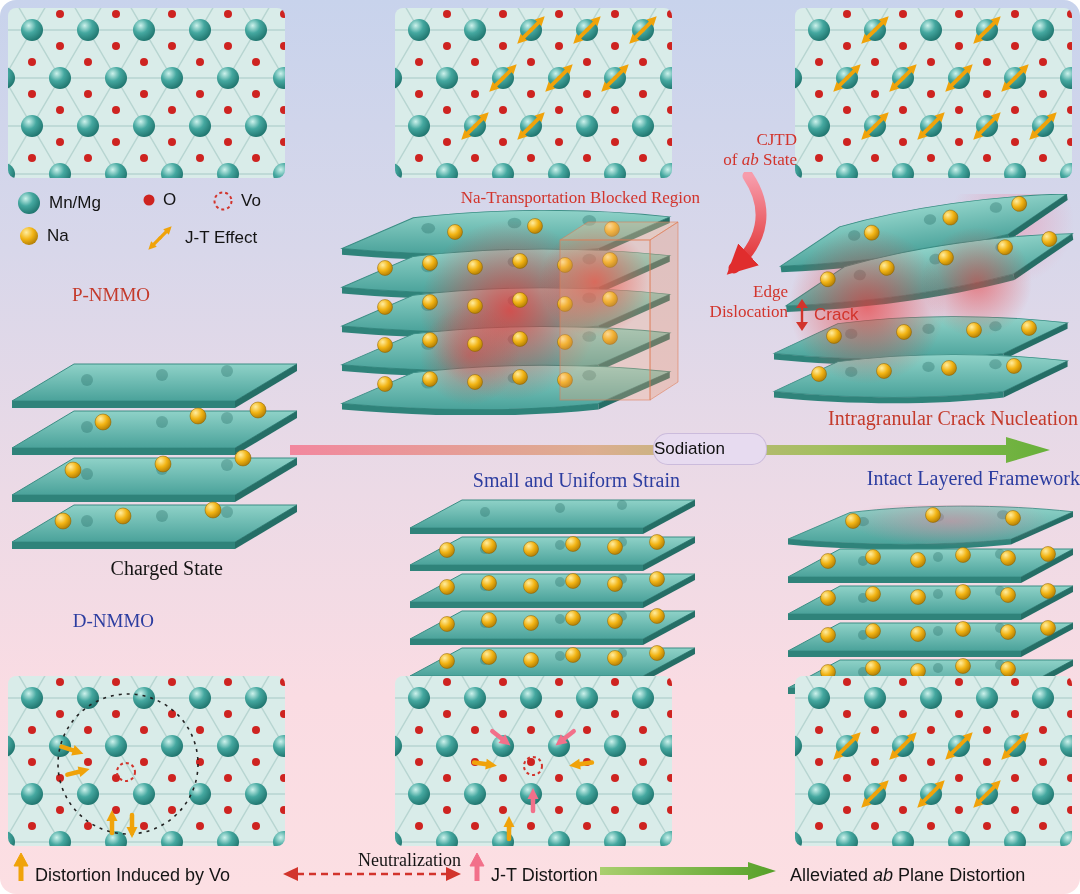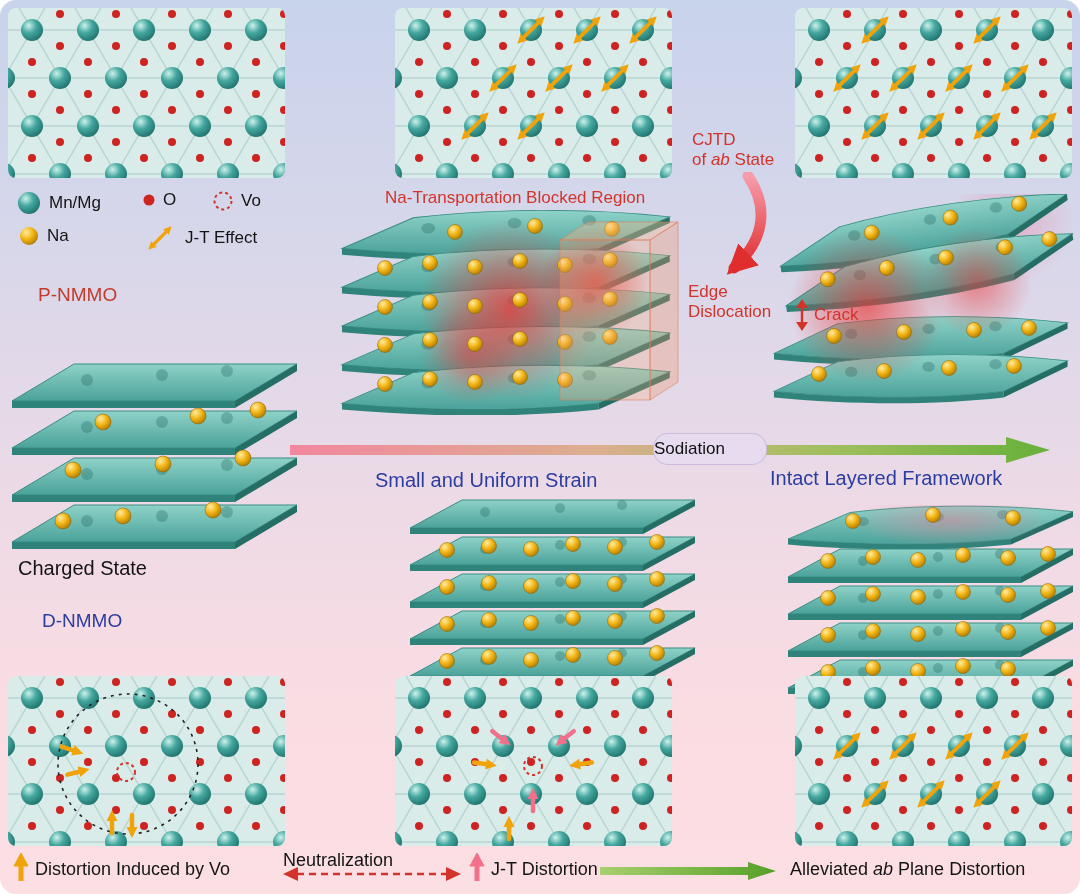--- a/index.html
+++ b/index.html
@@ -1,22 +1,22 @@
 <!DOCTYPE html>
 <html><head>
 <meta charset="utf-8">
 <style>
   html,body{margin:0;padding:0;background:#ffffff;}
   .fig{position:relative;width:1080px;height:894px;font-family:"Liberation Sans",sans-serif;
        background:linear-gradient(180deg,#c8d3ec 0%,#d8d7ea 28%,#ecdae6 55%,#fadce3 78%,#fcdfe3 100%);
        border-radius:16px;overflow:hidden;}
   .abs{position:absolute;}
   .lab{position:absolute;color:#141414;line-height:1.15;}
-  .center{text-align:left;}
-  .nowrap{white-space:nowrap;}
+  .center{text-align:right;font-family:Liberation Serif, serif;}
+  .nowrap{white-space:nowrap;margin-top:6px;}
   .red{color:#c43a2b;}
   .red2{color:#d2342c;}
   .blue{color:#2c3da0;}
   .f17{font-size:17px;}
   .f18{font-size:18px;}
   .f19{font-size:19px;}
   .f20{font-size:20px;}
   .it{font-style:italic;}
   .pill{position:absolute;background:#e7dbf0;border:1px solid rgba(120,90,160,0.25);border-radius:15px;
         display:flex;align-items:center;justify-content:flex-start;color:#111;font-size:17px;}
@@ -328,20 +328,21 @@
     </g>
   </svg>
   <div class="crack-row" style="left:795px;top:299px">
     <svg width="14" height="32">
       <line x1="7" y1="7" x2="7" y2="25" stroke="#d2342c" stroke-width="2.4"></line>
       <polygon points="7,0 1,9 13,9" fill="#d2342c"></polygon>
       <polygon points="7,32 1,23 13,23" fill="#d2342c"></polygon>
     </svg>
     <span class="f17 red2">Crack</span>
   </div>
+  <div class="lab center f20 red" style="left:768px;top:407px;width:310px">Intragranular Crack Nucleation</div>
 
   <svg class="abs" style="left:290px;top:433px" width="765" height="34">
     <path d="M0 12 H716 V4 L760 17 L716 30 V22 H0 Z" fill="url(#gSod)"></path>
   </svg>
   <div class="pill" style="left:653px;top:433px;width:112px;height:30px">
     <span>Sodiation</span>
   </div>
 
   <div class="lab center f20 blue" style="left:375px;top:469px;width:305px">Small and Uniform Strain</div>
   <div class="lab center f20 blue" style="left:770px;top:467px;width:310px">Intact Layered Framework</div>

